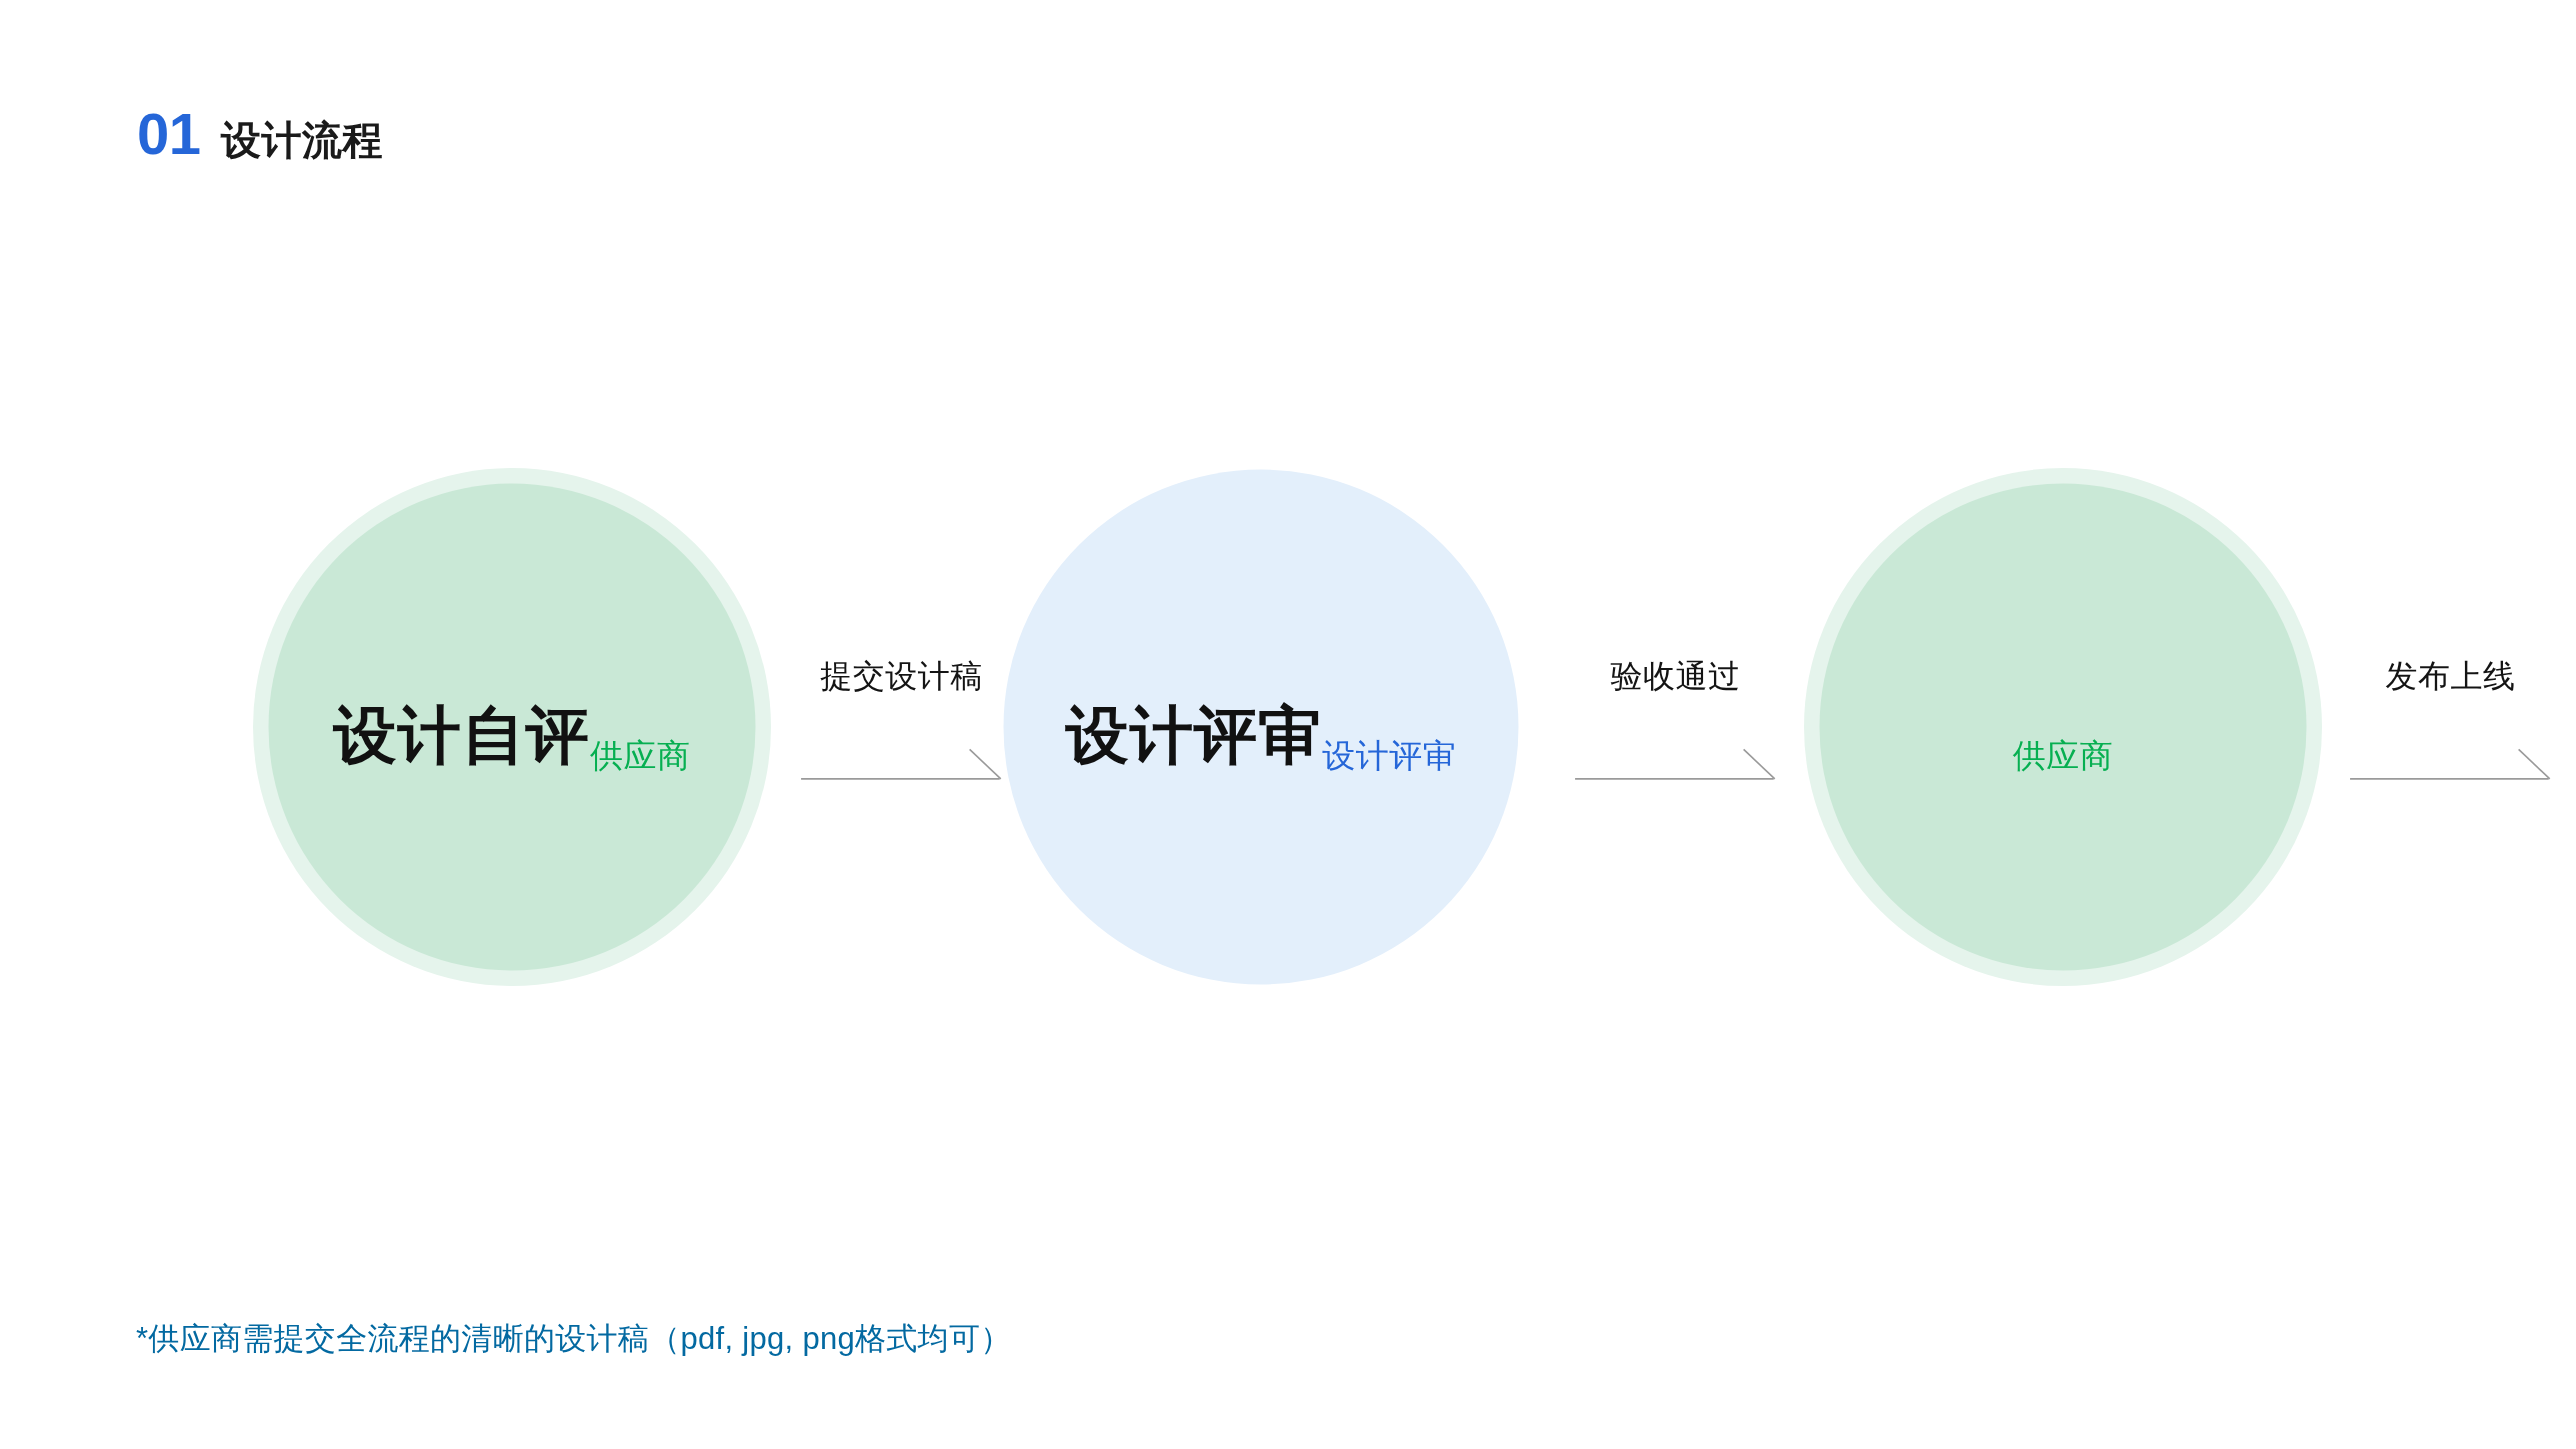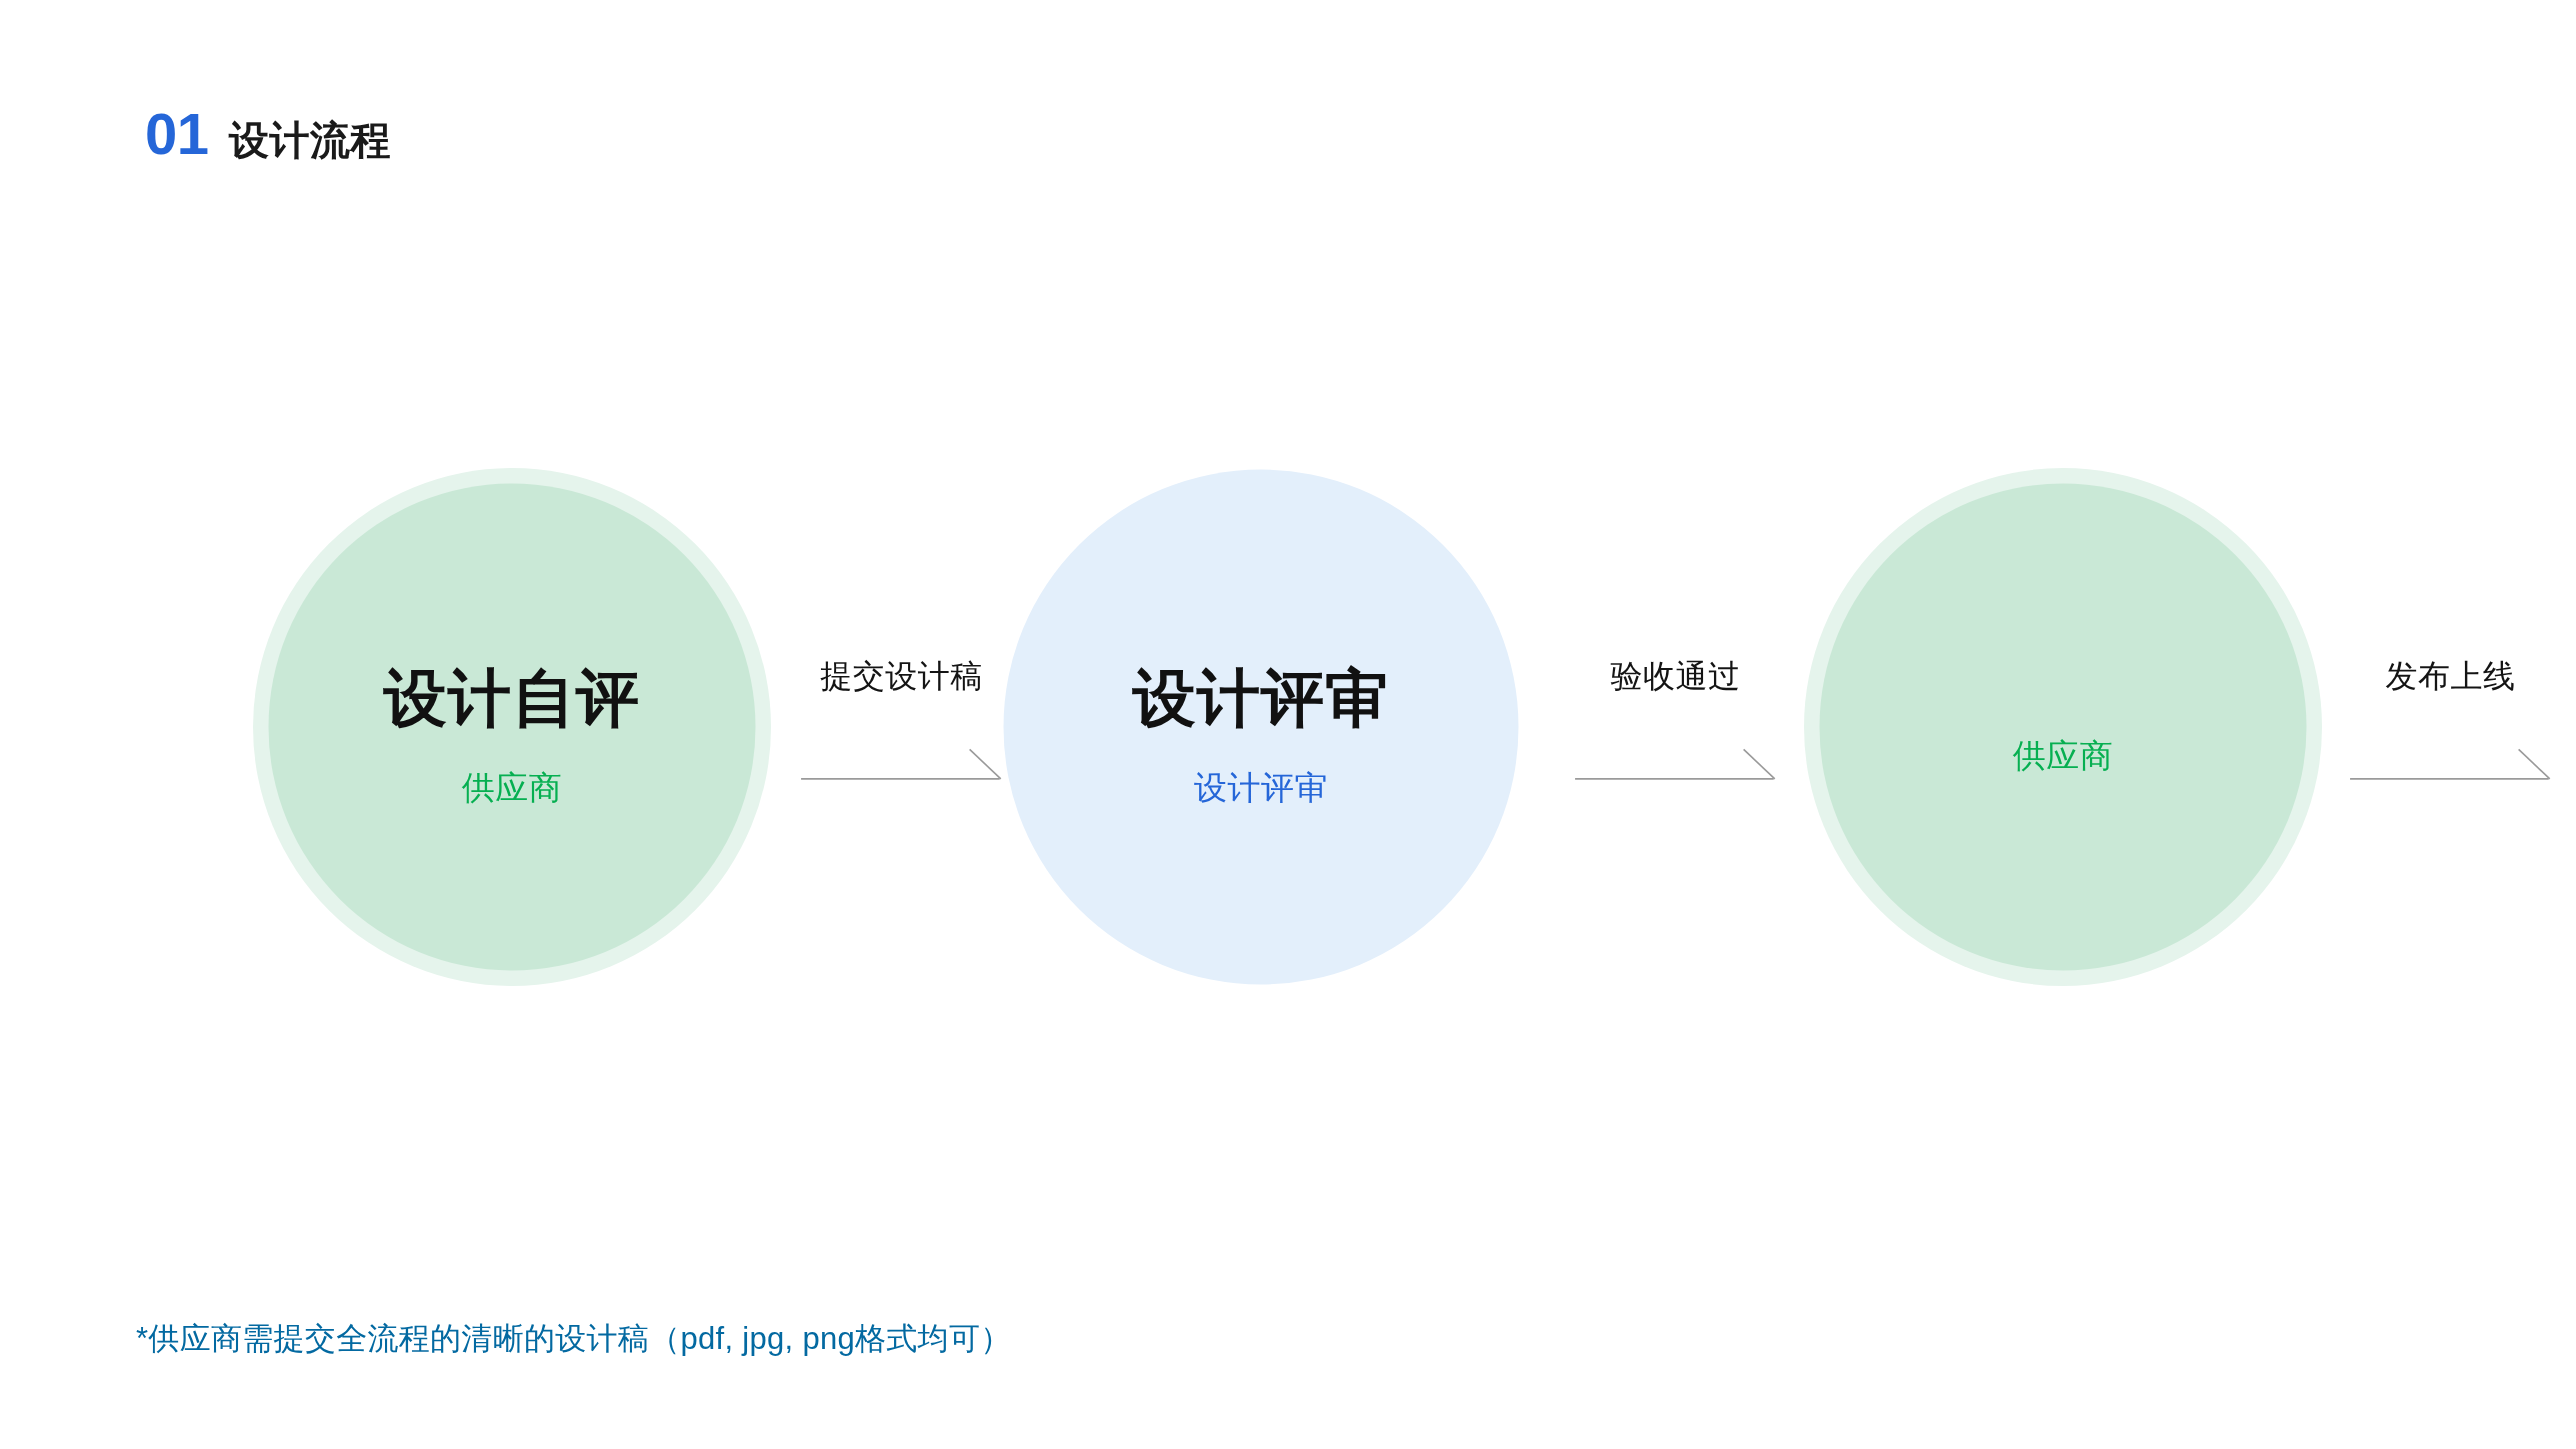--- a/index.html
+++ b/index.html
@@ -12,21 +12,21 @@
     height: 1449px;
     position: relative;
     overflow: hidden;
     font-family: "Liberation Sans", "DejaVu Sans", sans-serif;
     -webkit-font-smoothing: antialiased;
   }
 
   
   .page-header {
     position: absolute;
-    left: 145px;
+    left: 137px;
     top: 105px;
     display: flex;
     align-items: baseline;
     gap: 20.4px;
     white-space: nowrap;
   }
   .header-number {
     font-size: 58px;
     font-weight: 700;
     color: #2566D8;
@@ -81,21 +81,20 @@
   }
   .node.blue .disc {
     width: 515px;
     height: 515px;
     background: #E3EFFB;
   }
   .node .labels {
     position: relative;
     z-index: 2;
     display: flex;
-    flex-direction: column;
     align-items: center;
     margin-top: 16px;
   }
   .node-title {
     font-size: 63px;
     font-weight: 700;
     color: #111111;
     line-height: 1;
     letter-spacing: 1.1px;
     white-space: nowrap;

